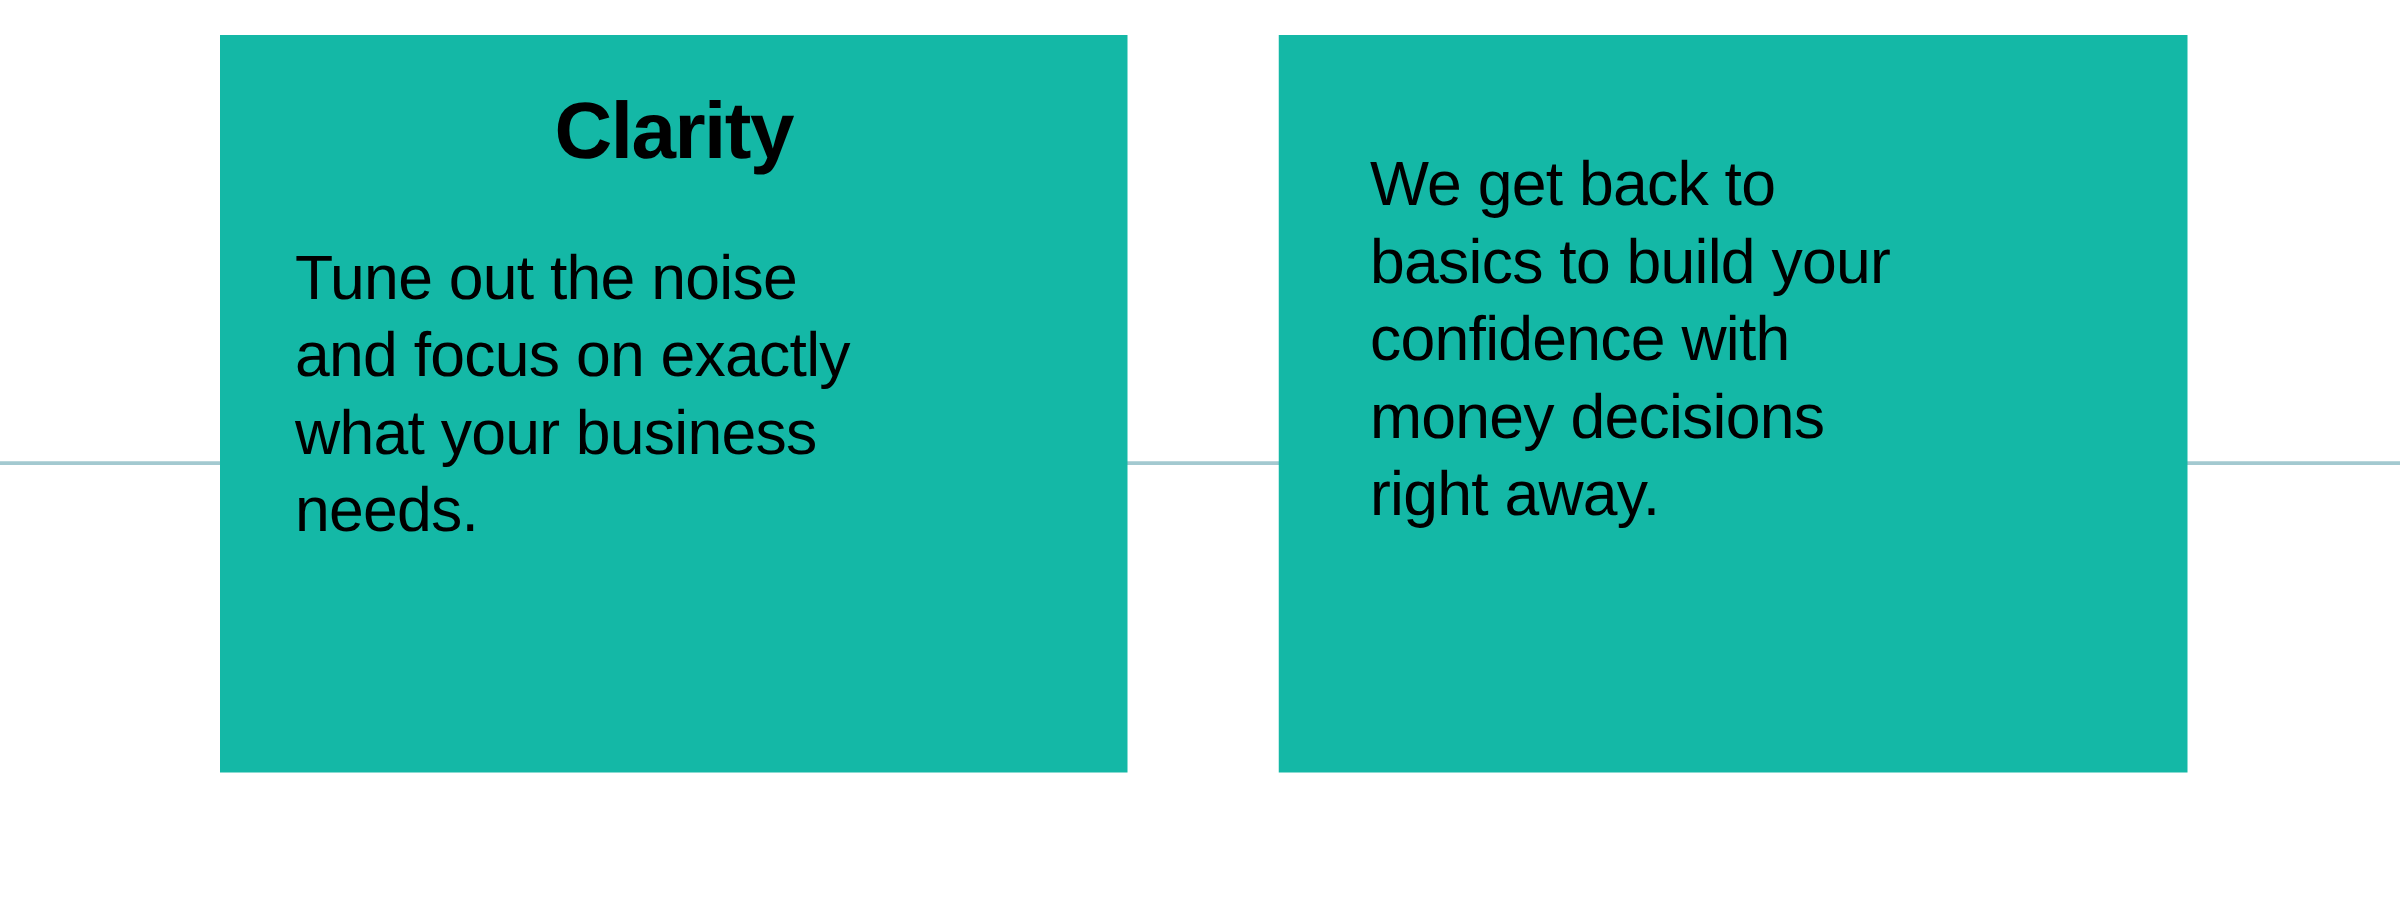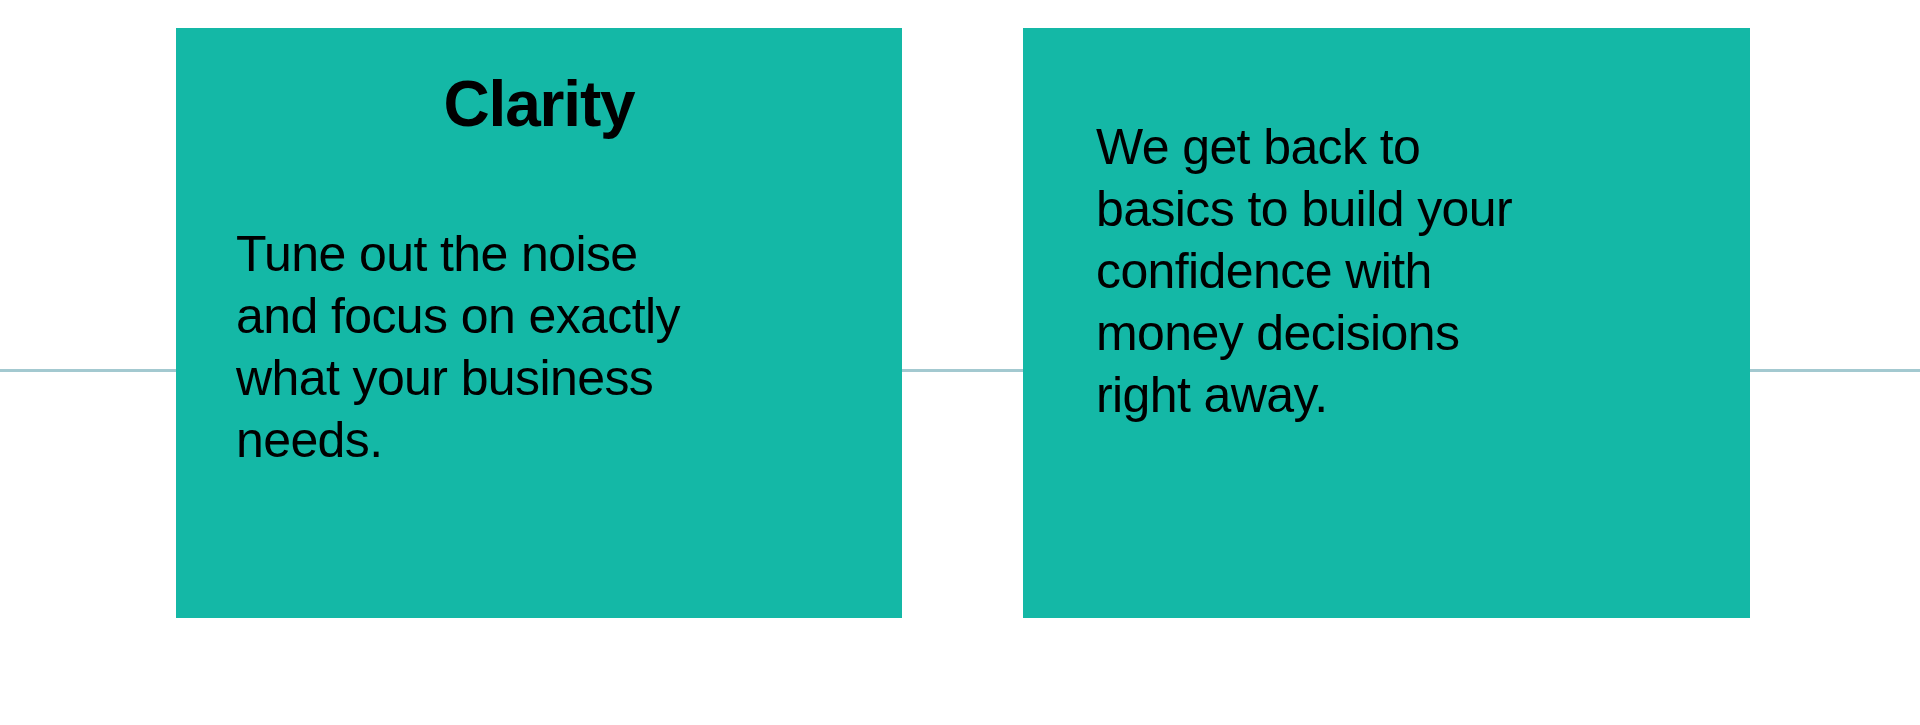--- a/index.html
+++ b/index.html
@@ -78,21 +78,21 @@
     font-family: "Liberation Sans", sans-serif;
     font-weight: 400;
     font-size: 50px;
     line-height: 1.24;
     color: #000000;
     letter-spacing: -0.6px;
     white-space: pre-line;
   }
 
   .card-clarity .card-body {
-    margin-top: 84px;
+    margin-top: 52px;
     padding-left: 60px;
     padding-right: 30px;
   }
 
   .card-confidence .card-body {
     margin-top: 46px;
     padding-left: 73px;
     padding-right: 30px;
   }
 </style>

